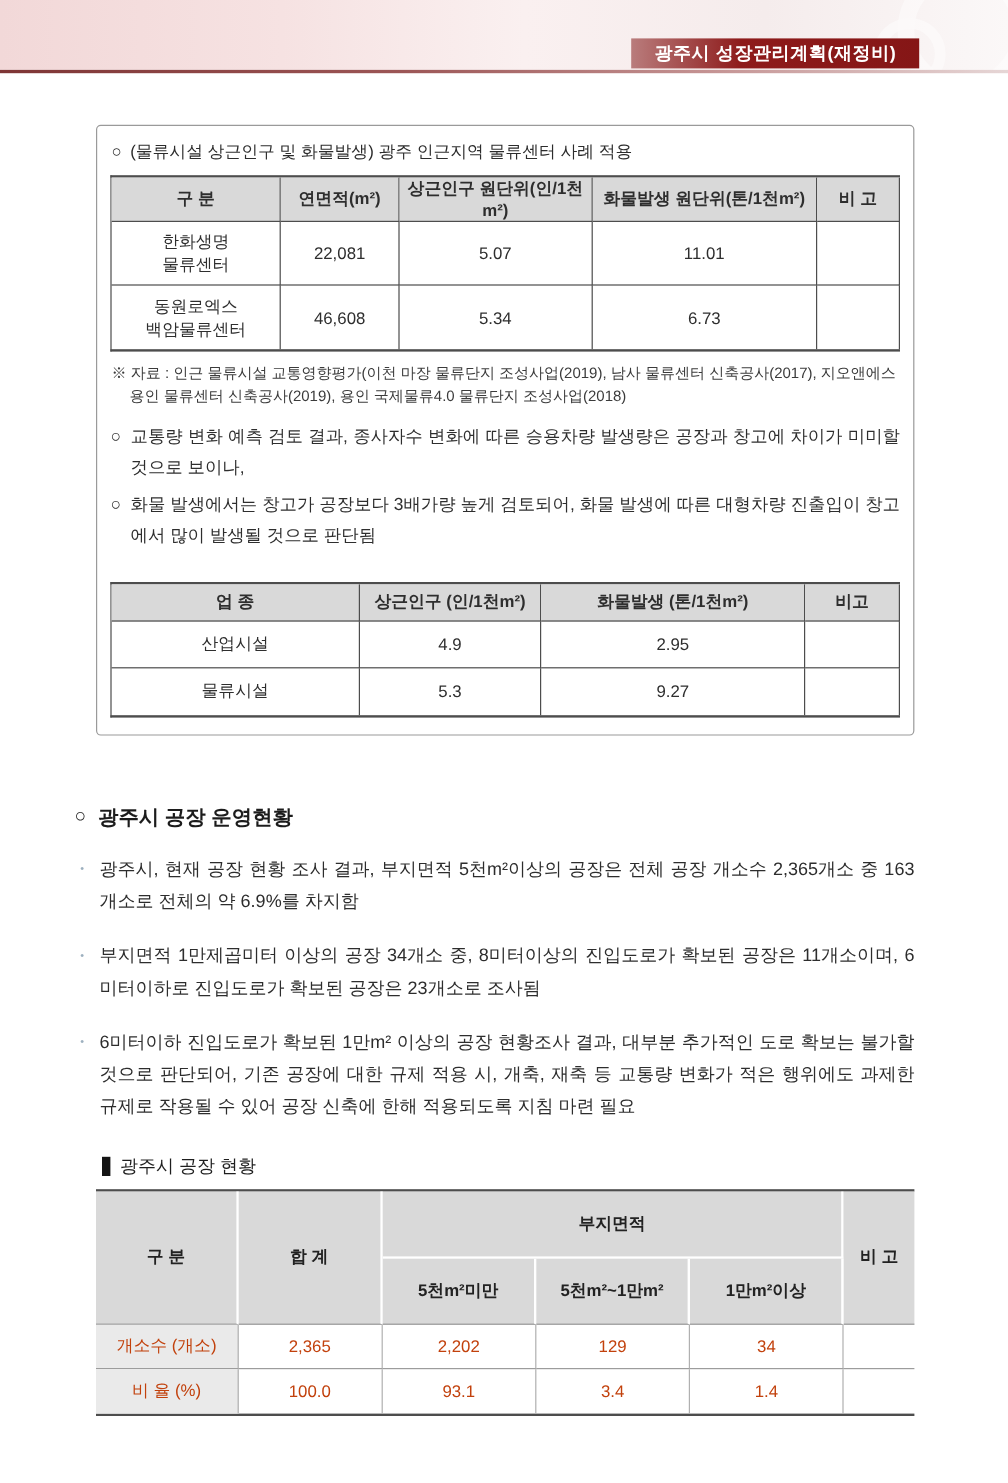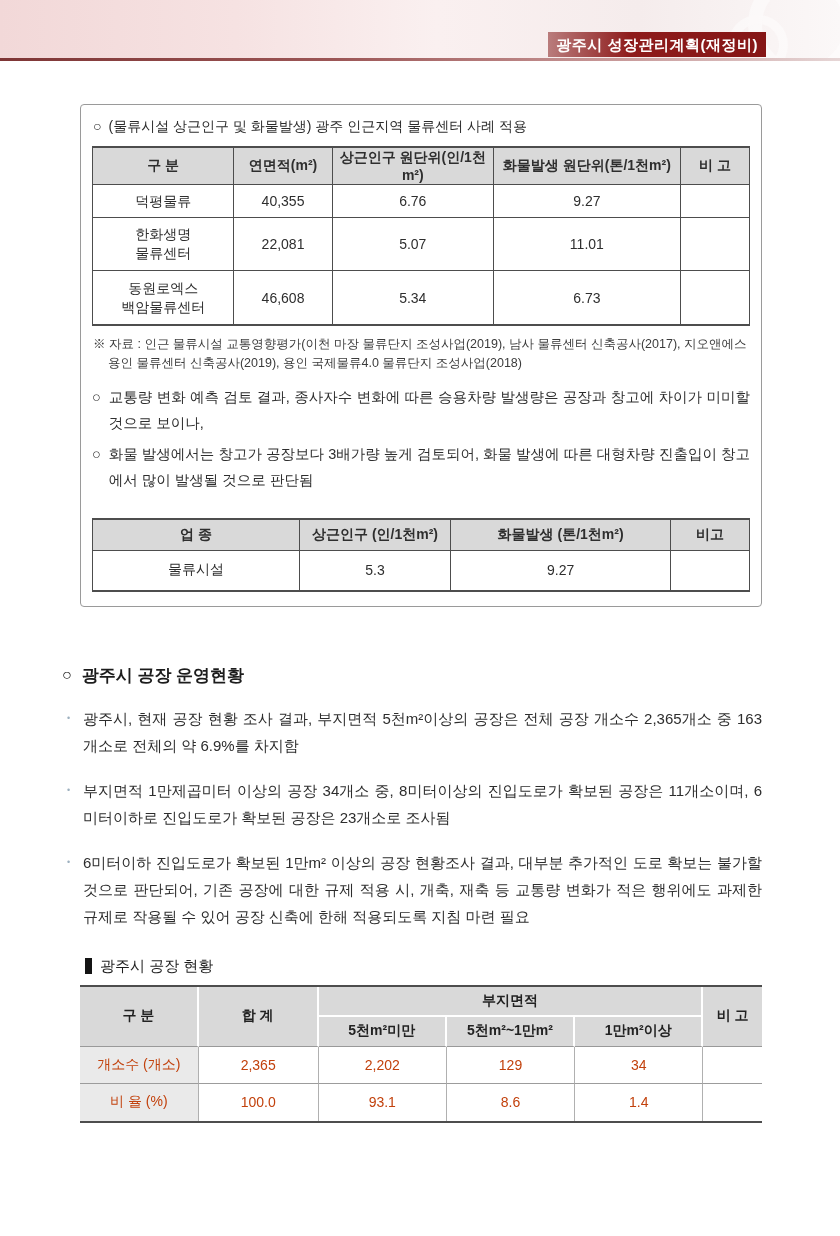--- a/index.html
+++ b/index.html
@@ -16,21 +16,21 @@
     position:relative; height:58px;
     background:linear-gradient(90deg,#f2d8d8 0%,#f6e2e2 28%,#faf0f0 52%,#f5ecec 76%,#fbf8f8 100%);
     overflow:hidden;
   }
   .header-underline {
     height:3px;
     background:linear-gradient(90deg,#7e3535 0%,#9c5656 40%,#c49292 70%,#e6d6d6 100%);
   }
   .title-badge {
     position:absolute; right:74px; top:32px; height:25px;
-    line-height:25px; padding:0 8px;
+    line-height:25px; padding:0 19px;
     font-size:15px; font-weight:bold; letter-spacing:0.5px; color:#fff;
     background:linear-gradient(90deg,#b97c7c 0%,#8e1b1b 38%,#851616 100%);
   }
   .decor {
     position:absolute; right:-18px; top:-30px; width:150px; height:110px;
     opacity:.55; pointer-events:none;
   }
   .decor div {
     position:absolute; border:14px solid rgba(255,255,255,.8); border-radius:50%;
   }
@@ -100,21 +100,21 @@
   }
   .bar-icon { width:7px; height:16px; background:#141414; }
 
   
   .status-table {
     width:100%; border-collapse:separate; border-spacing:0; table-layout:fixed;
     border-top:2px solid #4d4d4d; border-bottom:2px solid #4d4d4d;
   }
   .status-table th {
     background:#d9d9d9; font-weight:bold; font-size:14px; color:#222;
-    height:30px; border-right:2px solid #fff; vertical-align:middle; padding:5px 2px;
+    height:30px; border-right:2px solid #fff; vertical-align:middle; padding:18px 2px;
   }
   .status-table th.span-rows { border-bottom:1px solid #999; }
   .status-table th.group-head { border-bottom:2px solid #fff; }
   .status-table th.subcol { border-bottom:1px solid #999; }
   .status-table th.last { border-right:none; }
   .status-table td {
     border-right:1px solid #b0b0b0; border-bottom:1px solid #9c9c9c;
     height:37px; text-align:center; vertical-align:middle; font-size:14px; color:#c2410c;
   }
   .status-table td.rowlab { background:#eaeaea; }
@@ -150,27 +150,20 @@
           <col style="width:10.5%">
       </colgroup>
       <tbody>
           <tr>
         <th>구 분</th>
         <th>연면적(m²)</th>
         <th>상근인구 원단위(인/1천m²)</th>
         <th>화물발생 원단위(톤/1천m²)</th>
         <th>비 고</th>
       </tr>
-      <tr class="r-single">
-        <td class="cell-pre">덕평물류</td>
-        <td>40,355</td>
-        <td>6.76</td>
-        <td>9.27</td>
-        <td></td>
-      </tr>
       <tr class="r-double">
         <td class="cell-pre">한화생명
 물류센터</td>
         <td>22,081</td>
         <td>5.07</td>
         <td>11.01</td>
         <td></td>
       </tr>
       <tr class="r-double">
         <td class="cell-pre">동원로엑스
@@ -200,20 +193,26 @@
           <col style="width:23%">
           <col style="width:33.5%">
           <col style="width:12%">
       </colgroup>
       <tbody>
           <tr>
         <th>업 종</th>
         <th>상근인구 (인/1천m²)</th>
         <th>화물발생 (톤/1천m²)</th>
         <th>비고</th>
+      </tr>
+      <tr class="r-body">
+        <td>산업시설</td>
+        <td>4.9</td>
+        <td>2.95</td>
+        <td></td>
       </tr>
       <tr class="r-body">
         <td>물류시설</td>
         <td>5.3</td>
         <td>9.27</td>
         <td></td>
       </tr>
     </tbody>
       </table>
   </div>
@@ -267,20 +266,20 @@
       <td>2,365</td>
       <td>2,202</td>
       <td>129</td>
       <td>34</td>
       <td class="last"></td>
     </tr>
     <tr>
       <td class="rowlab">비  율 (%)</td>
       <td>100.0</td>
       <td>93.1</td>
-      <td>8.6</td>
+      <td>3.4</td>
       <td>1.4</td>
       <td class="last"></td>
     </tr>
   </tbody>
     </table>
 
 </div>
 
 </body></html>

